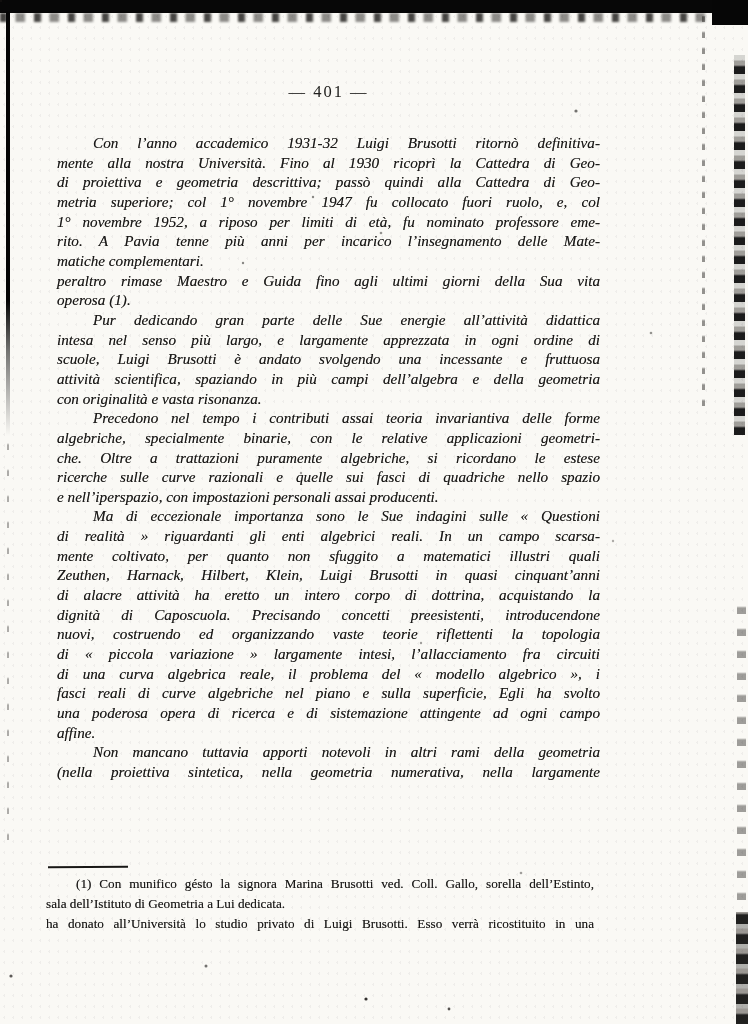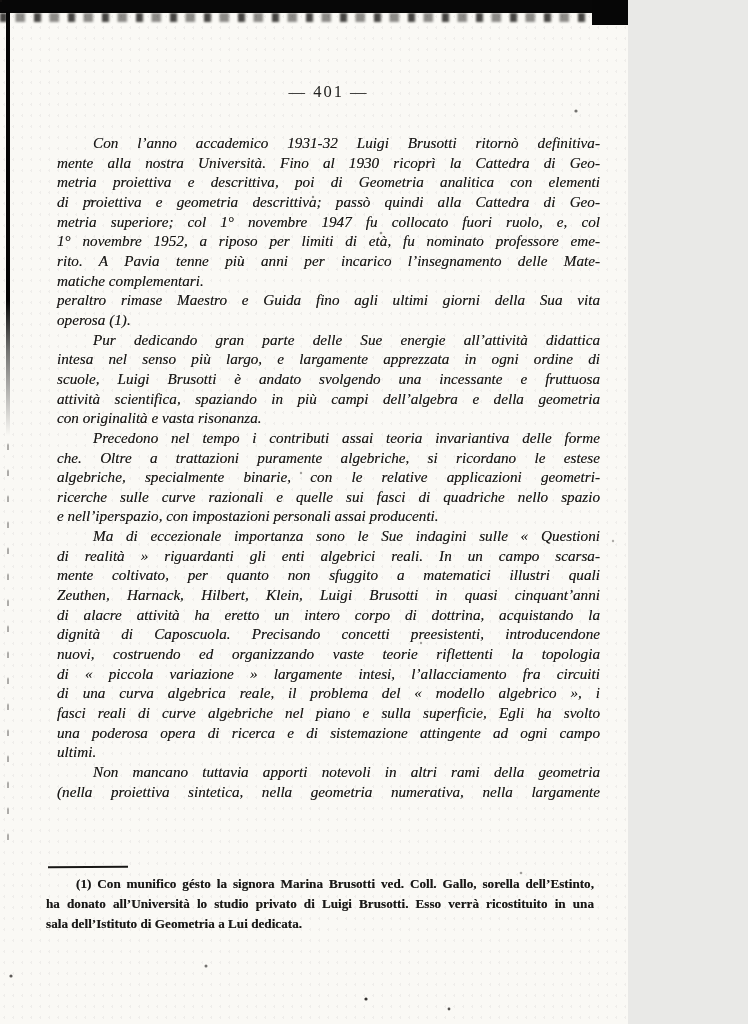--- a/index.html
+++ b/index.html
@@ -3,21 +3,21 @@
 <meta charset="utf-8">
 <style>
   html,body{margin:0;padding:0;}
   body{
     width:748px;height:1024px;
     background:#e9e9e7;
     font-family:"Liberation Serif", serif;
     overflow:hidden;
   }
   .scan-page{
-    position:relative;width:628px;height:1024px;
+    position:relative;width:748px;height:1024px;
     background-color:#faf9f5;
     background-image:radial-gradient(rgba(40,35,30,0.05) 1px, transparent 1px);
     background-size:9px 11px;
     color:#191817;
     overflow:hidden;
   }
   
   .page-number{
     position:absolute;left:57px;top:82px;width:543px;
     text-align:center;font-size:16.5px;letter-spacing:2px;
@@ -37,21 +37,20 @@
   .line.indent{padding-left:36px;}
   .line.line-end{text-align-last:left;}
   .footnote-rule{
     position:absolute;left:48px;top:866px;width:80px;height:2px;
     background:#181715;transform:rotate(-0.5deg);
   }
   .footnote{
     position:absolute;left:46px;top:874px;width:548px;
     font-size:13.2px;
     text-shadow:0 0 0.4px rgba(20,18,16,0.5);
-    font-weight:bold;
   }
   .footnote .line{height:20px;line-height:20px;}
   .footnote .line.indent{padding-left:30px;}
   
   .art{position:absolute;pointer-events:none;}
   .edge-top{left:0;top:0;width:748px;height:13px;background:#070707;}
   .edge-top-fuzz{
     left:0;top:13px;width:748px;height:9px;
     background:repeating-linear-gradient(90deg,
       rgba(10,8,6,0.75) 0 6px, rgba(10,8,6,0) 8px 15px,
@@ -110,60 +109,59 @@
 </head>
 <body>
 
 <div class="scan-page">
 
   <div class="page-number">— 401 —</div>
 
   <div id="body-text" class="body-text">
       <div class="line indent">Con l’anno accademico 1931-32 Luigi Brusotti ritornò definitiva-</div>
       <div class="line">mente alla nostra Università. Fino al 1930 ricoprì la Cattedra di Geo-</div>
-      <div class="line">metria proiettiva e descrittiva, poi di Geometria analitica con elementi</div>
       <div class="line">di proiettiva e geometria descrittiva; passò quindi alla Cattedra di Geo-</div>
       <div class="line">metria superiore; col 1° novembre 1947 fu collocato fuori ruolo, e, col</div>
       <div class="line">1° novembre 1952, a riposo per limiti di età, fu nominato professore eme-</div>
       <div class="line">rito. A Pavia tenne più anni per incarico l’insegnamento delle Mate-</div>
       <div class="line line-end">matiche complementari.</div>
       <div class="line">peraltro rimase Maestro e Guida fino agli ultimi giorni della Sua vita</div>
       <div class="line line-end">operosa (1).</div>
       <div class="line indent">Pur dedicando gran parte delle Sue energie all’attività didattica</div>
       <div class="line">intesa nel senso più largo, e largamente apprezzata in ogni ordine di</div>
       <div class="line">scuole, Luigi Brusotti è andato svolgendo una incessante e fruttuosa</div>
       <div class="line">attività scientifica, spaziando in più campi dell’algebra e della geometria</div>
       <div class="line line-end">con originalità e vasta risonanza.</div>
       <div class="line indent">Precedono nel tempo i contributi assai teoria invariantiva delle forme</div>
+      <div class="line">algebriche, specialmente binarie, con le relative applicazioni geometri-</div>
       <div class="line">che. Oltre a trattazioni puramente algebriche, si ricordano le estese</div>
-      <div class="line">algebriche, specialmente binarie, con le relative applicazioni geometri-</div>
       <div class="line">ricerche sulle curve razionali e quelle sui fasci di quadriche nello spazio</div>
       <div class="line line-end">e nell’iperspazio, con impostazioni personali assai producenti.</div>
       <div class="line indent">Ma di eccezionale importanza sono le Sue indagini sulle « Questioni</div>
       <div class="line">di realità » riguardanti gli enti algebrici reali. In un campo scarsa-</div>
       <div class="line">mente coltivato, per quanto non sfuggito a matematici illustri quali</div>
       <div class="line">Zeuthen, Harnack, Hilbert, Klein, Luigi Brusotti in quasi cinquant’anni</div>
       <div class="line">di alacre attività ha eretto un intero corpo di dottrina, acquistando la</div>
       <div class="line">dignità di Caposcuola. Precisando concetti preesistenti, introducendone</div>
       <div class="line">nuovi, costruendo ed organizzando vaste teorie riflettenti la topologia</div>
       <div class="line">di « piccola variazione » largamente intesi, l’allacciamento fra circuiti</div>
       <div class="line">di una curva algebrica reale, il problema del « modello algebrico », i</div>
       <div class="line">fasci reali di curve algebriche nel piano e sulla superficie, Egli ha svolto</div>
       <div class="line">una poderosa opera di ricerca e di sistemazione attingente ad ogni campo</div>
-      <div class="line line-end">ultimi.</div>
+      <div class="line line-end">affine.</div>
       <div class="line indent">Non mancano tuttavia apporti notevoli in altri rami della geometria</div>
       <div class="line">(nella proiettiva sintetica, nella geometria numerativa, nella largamente</div>
     </div>
 
   <div class="footnote-rule art"></div>
 
   <div id="footnote" class="footnote">
       <div class="line indent">(1) Con munifico gésto la signora Marina Brusotti ved. Coll. Gallo, sorella dell’Estinto,</div>
+      <div class="line line-end">sala dell’Istituto di Geometria a Lui dedicata.</div>
       <div class="line">ha donato all’Università lo studio privato di Luigi Brusotti. Esso verrà ricostituito in una</div>
-      <div class="line line-end">sala dell’Istituto di Geometria a Lui dedicata.</div>
     </div>
 
   <div class="art edge-top"></div>
   <div class="art edge-top-fuzz"></div>
   <div class="art corner-tr"></div>
   <div class="art edge-left"></div>
   <div class="art edge-left-faint"></div>
   <div class="art strip-fold"></div>
   <div class="art strip-right-mid"></div>
   <div class="art strip-right-low"></div>

